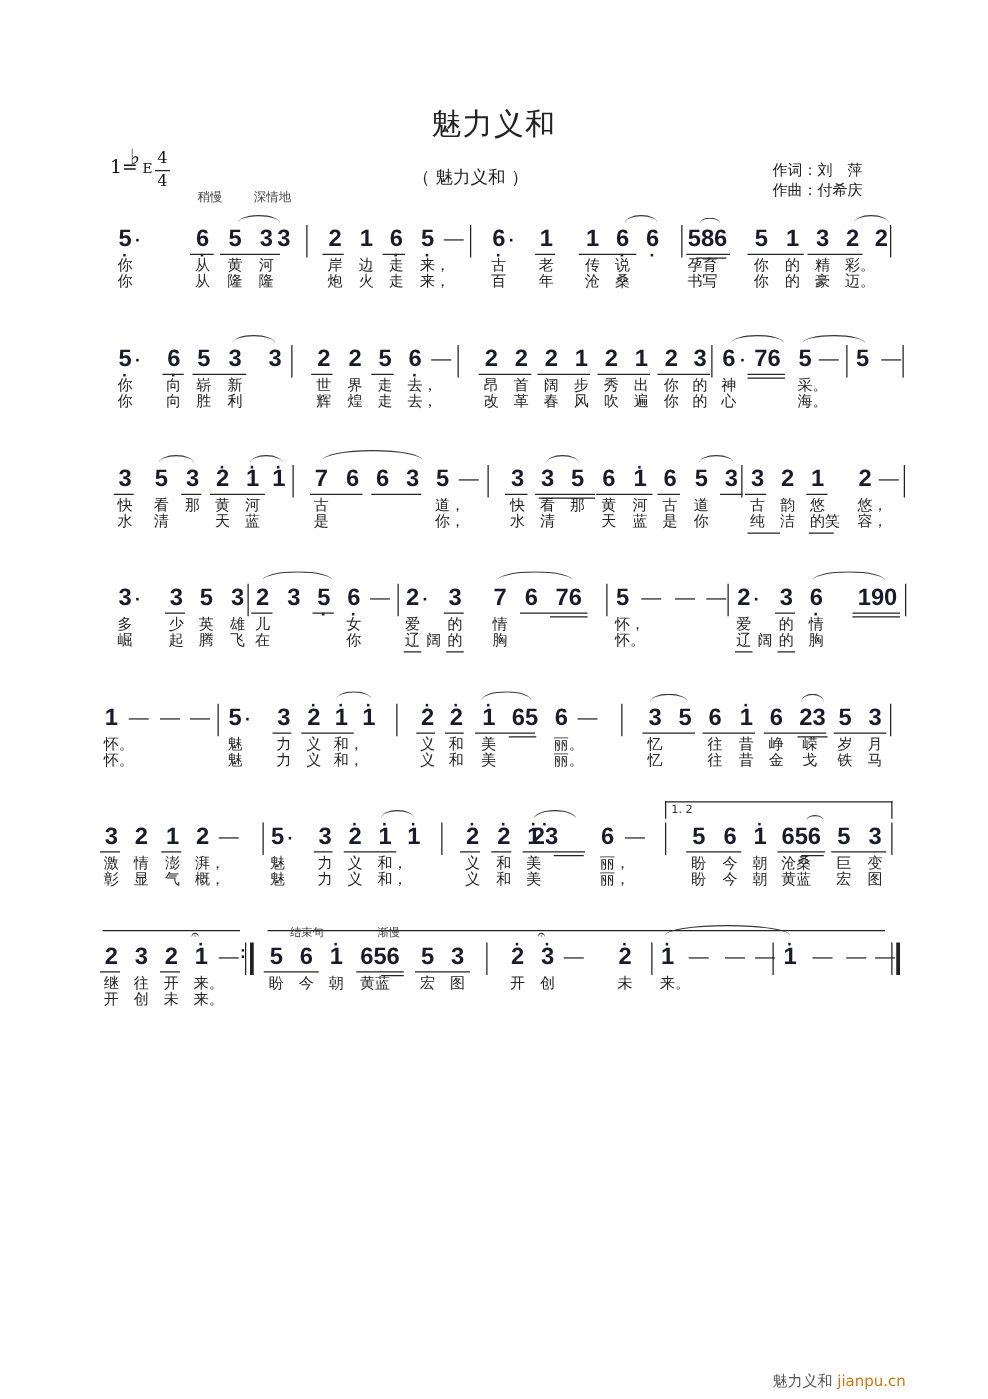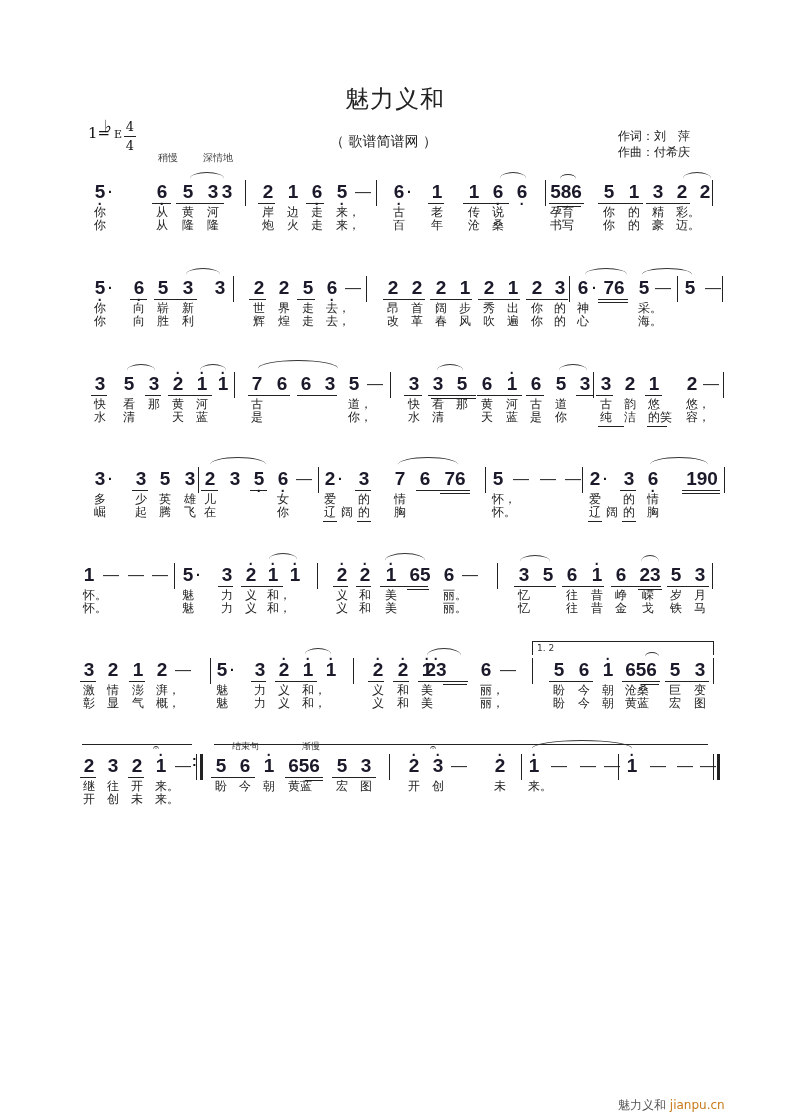--- a/index.html
+++ b/index.html
@@ -35,21 +35,21 @@
 <div class="abs key">1=</div>
 <div class="abs flat">♭</div>
 <div class="abs keyE">E</div>
 <div class="abs ts">
   <span>4</span>
   <span class="bar"></span>
   <span>4</span>
 </div>
 <div class="abs tempo" style="left:158px">稍慢</div>
 <div class="abs tempo" style="left:203px">深情地</div>
-<div class="abs subtitle">（ 歌谱简谱网 ）</div>
+<div class="abs subtitle">（ 魅力义和 ）</div>
 <div class="abs credit" style="top:128px">作词：刘　萍</div>
 <div class="abs credit" style="top:144px">作曲：付希庆</div>
 
 <div id="score">
     <div class="abs n dotB" style="left: 93px; top: 182px;">5</div>
     <div class="abs aug" style="left: 108px; top: 184px;">·</div>
     <div class="abs n dotB" style="left: 155px; top: 182px;">6</div>
     <div class="abs n" style="left: 181px; top: 182px;">5</div>
     <div class="abs n" style="left: 206px; top: 182px;">3</div>
     <div class="abs n" style="left: 220px; top: 182px;">3</div>

